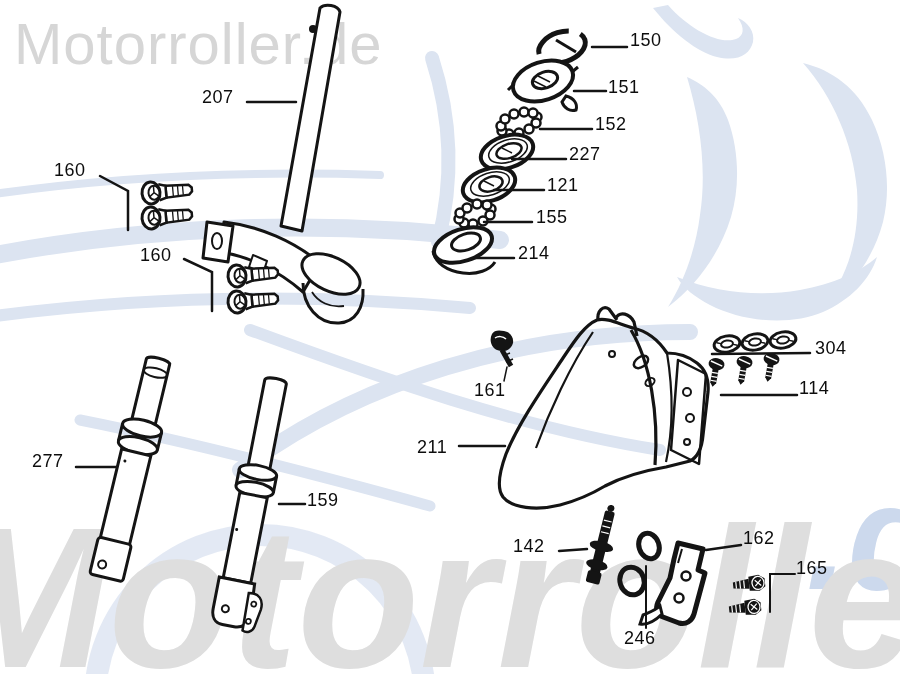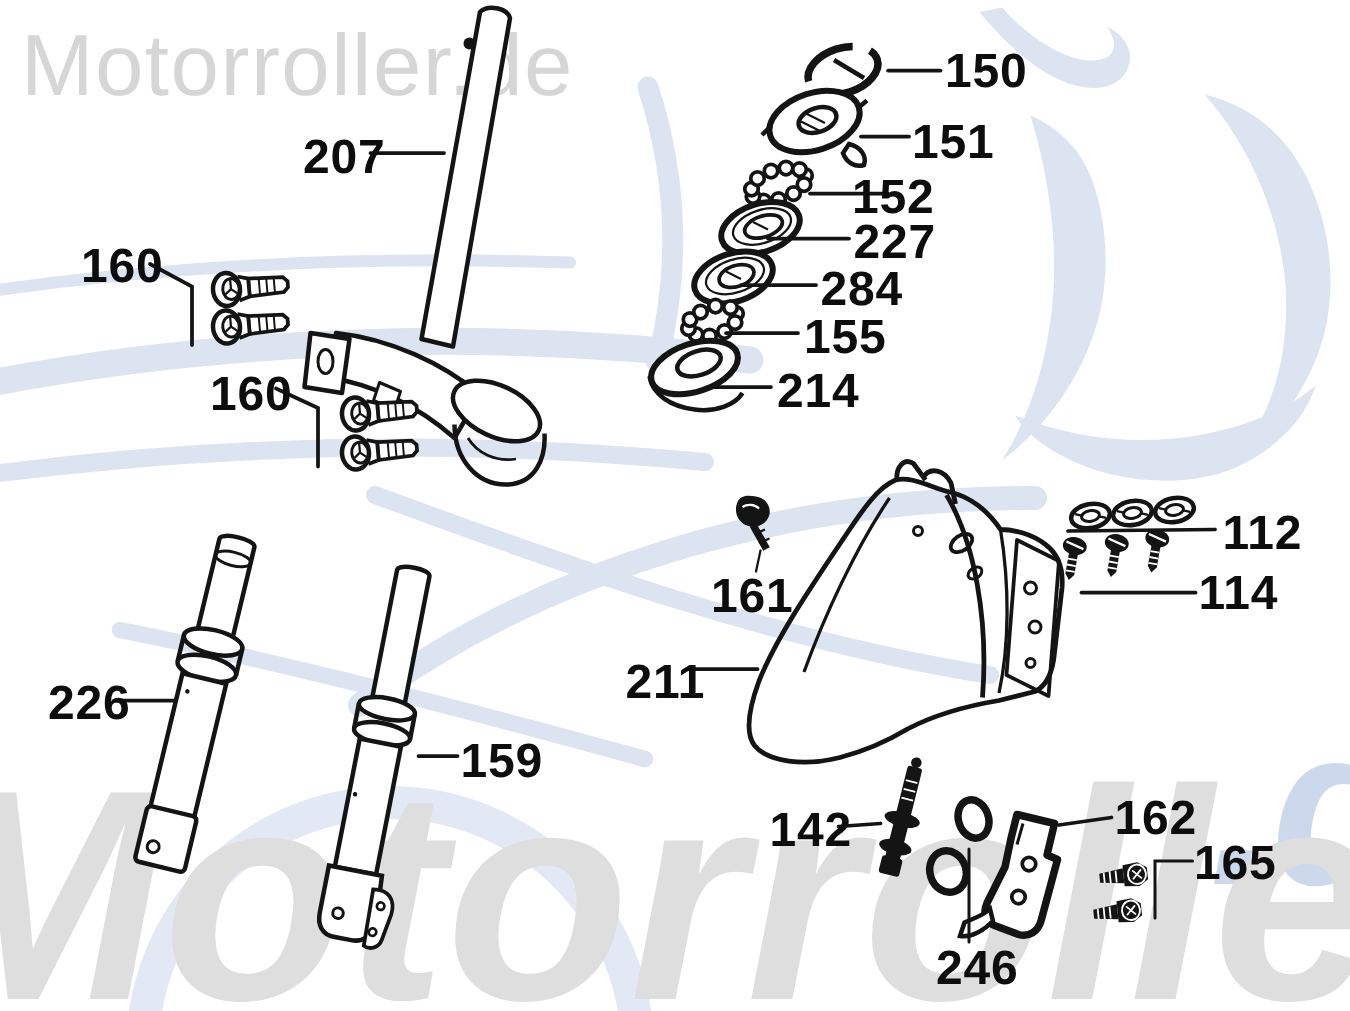--- a/index.html
+++ b/index.html
@@ -8,21 +8,21 @@
   .layer{position:absolute;left:0;top:0;width:900px;height:674px;}
   .wm-top{position:absolute;left:14px;top:10px;font-size:58px;letter-spacing:1px;
           color:#d6d6d6;white-space:nowrap;z-index:2;}
   .wm-bottom{position:absolute;left:-58px;top:498px;font-size:200px;font-style:italic;
           font-weight:bold;color:#dedede;white-space:nowrap;z-index:2;line-height:1;}
   .wm-de{position:absolute;left:806px;top:462px;font-size:150px;font-style:italic;
           font-weight:bold;color:#ccd9ed;white-space:nowrap;z-index:1;line-height:1;}
   .blue-svg{z-index:0;}
   .art-svg{z-index:3;}
   .labels{z-index:4;}
-  .lbl{position:absolute;font-weight:bold;font-size:32px;line-height:1;color:#0d0d0d;
+  .lbl{position:absolute;font-weight:normal;font-size:18px;line-height:1;color:#0d0d0d;
        letter-spacing:0.5px;white-space:nowrap;}
 </style>
 </head>
 <body>
 
 <div class="stage">
 
   <svg class="layer blue-svg" viewBox="0 0 900 674">
     <g stroke="#dce4f1" fill="none" stroke-linecap="round">
       <path d="M-20,258 C140,226 320,218 500,240" stroke-width="18"></path>
@@ -258,33 +258,33 @@
       <path d="M706,550 L741,545"></path>
       <path d="M559,551 L587,549"></path>
       <path d="M646,566 V628" stroke-width="2"></path>
       <path d="M795,574 H770 V612" stroke-width="2"></path>
     </g>
   </svg>
 
   <div class="layer labels">
     <div class="lbl" style="left:630px;top:31px">150</div>
     <div class="lbl" style="left:608px;top:78px">151</div>
-    <div class="lbl" style="left:568px;top:115px">152</div>
+    <div class="lbl" style="left:595px;top:115px">152</div>
     <div class="lbl" style="left:569px;top:145px">227</div>
-    <div class="lbl" style="left:547px;top:176px">284</div>
+    <div class="lbl" style="left:547px;top:176px">121</div>
     <div class="lbl" style="left:536px;top:208px">155</div>
     <div class="lbl" style="left:518px;top:244px">214</div>
     <div class="lbl" style="left:202px;top:88px">207</div>
     <div class="lbl" style="left:54px;top:161px">160</div>
     <div class="lbl" style="left:140px;top:246px">160</div>
-    <div class="lbl" style="left:32px;top:452px">226</div>
+    <div class="lbl" style="left:32px;top:452px">277</div>
     <div class="lbl" style="left:307px;top:491px">159</div>
     <div class="lbl" style="left:474px;top:381px">161</div>
     <div class="lbl" style="left:417px;top:438px">211</div>
-    <div class="lbl" style="left:815px;top:339px">112</div>
+    <div class="lbl" style="left:815px;top:339px">304</div>
     <div class="lbl" style="left:799px;top:379px">114</div>
     <div class="lbl" style="left:743px;top:529px">162</div>
     <div class="lbl" style="left:513px;top:537px">142</div>
     <div class="lbl" style="left:624px;top:629px">246</div>
     <div class="lbl" style="left:796px;top:559px">165</div>
   </div>
 
 </div>
 
 </body></html>

